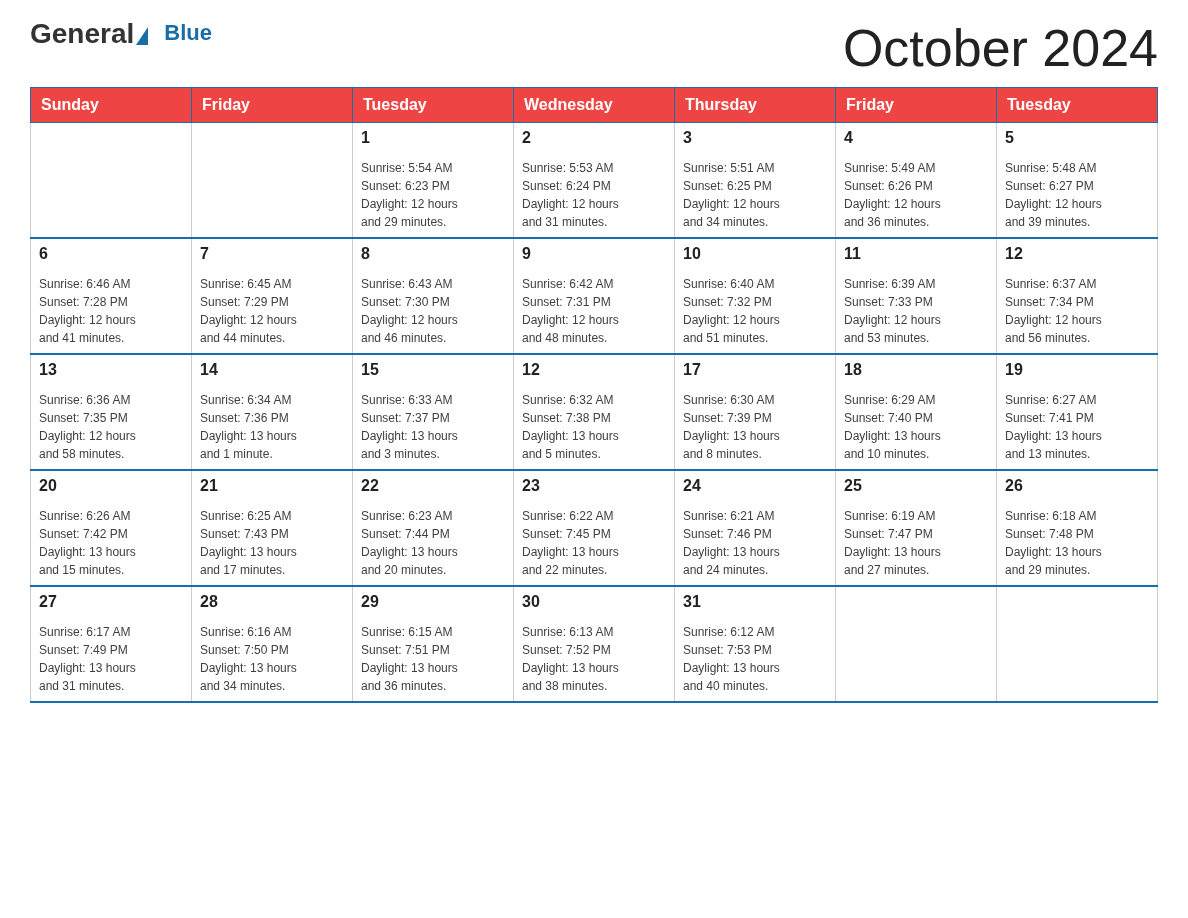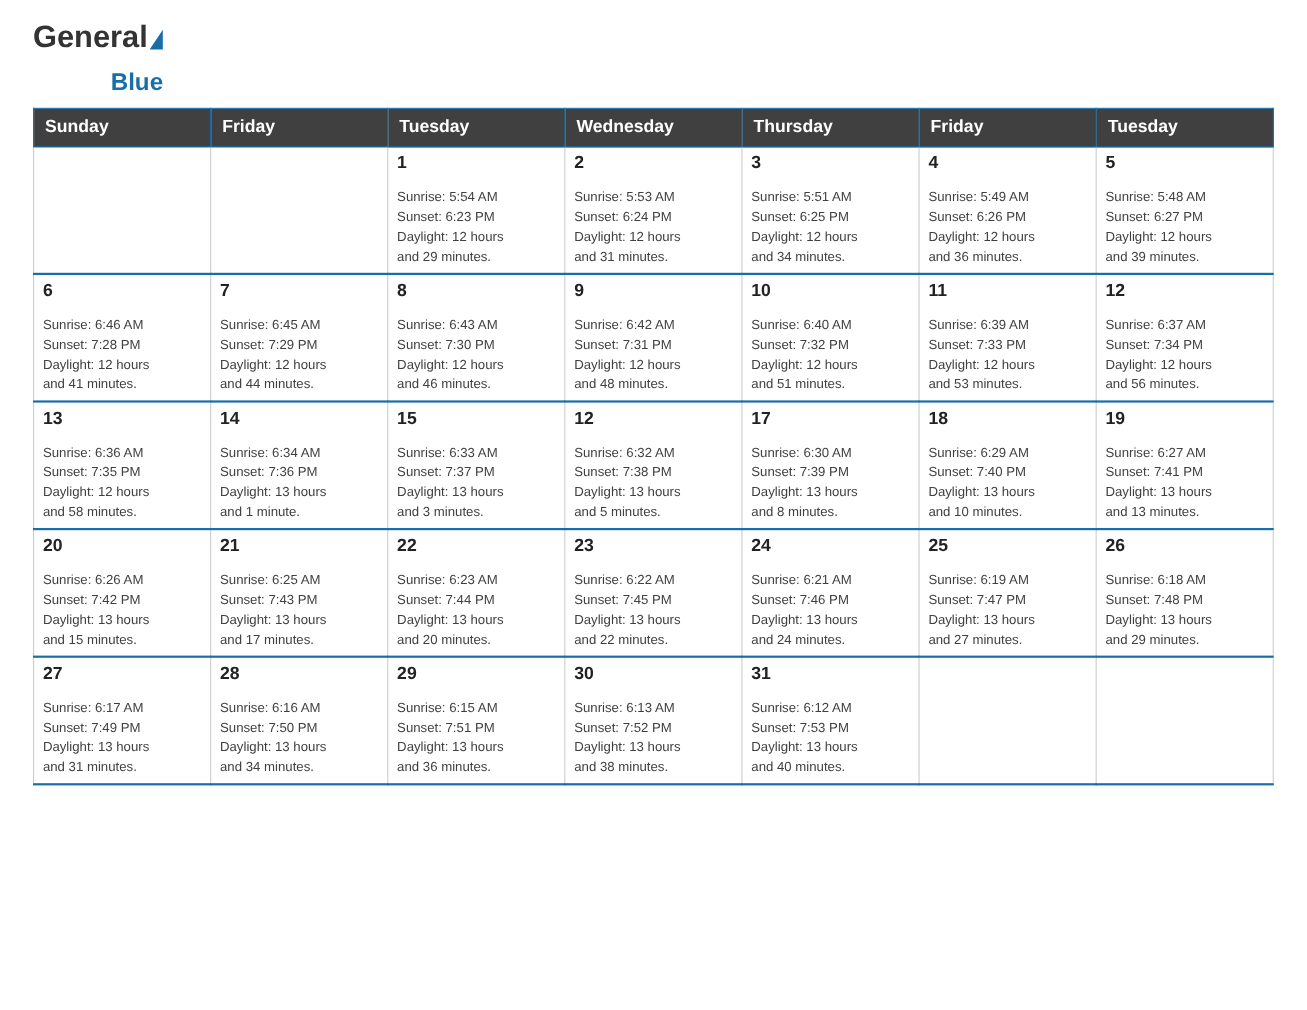--- a/index.html
+++ b/index.html
@@ -11,23 +11,22 @@
       padding: 20px 30px;
     }
     .header {
       display: flex;
       justify-content: space-between;
       align-items: flex-start;
       margin-bottom: 10px;
     }
     .logo {
       display: flex;
-      flex-direction: column;
-      align-items: flex-end;
-      gap: 16px;
+      flex-direction: row;
+      align-items: center;
     }
     .logo-top {
       font-size: 28px;
       font-weight: bold;
       color: #333;
       line-height: 1;
     }
     .logo-top span.general { color: #333; }
     .logo-top span.triangle {
       display: inline-block;
@@ -59,21 +58,21 @@
       font-size: 22px;
       font-weight: normal;
       color: #444;
     }
     table {
       width: 100%;
       border-collapse: collapse;
       margin-top: 10px;
     }
     thead tr th {
-      background-color: #404040;
+      background-color: #ef4444;
       color: #fff;
       padding: 8px 10px;
       font-size: 16px;
       font-weight: bold;
       text-align: left;
       border: 1px solid #1a6ea8;
     }
     tbody tr td {
       border: 1px solid #ccc;
       vertical-align: top;
@@ -105,20 +104,21 @@
 <body>
 
 <div class="header">
   <div class="logo">
     <div class="logo-top">
       <span class="general">General</span><span class="triangle"></span>
     </div>
     <div class="logo-bottom">Blue</div>
   </div>
   <div class="title-block">
+    <h1>October 2024</h1>
   </div>
 </div>
 
 <table>
   <thead>
     <tr>
     <th>Sunday</th>
         <th>Friday</th>
         <th>Tuesday</th>
         <th>Wednesday</th>

